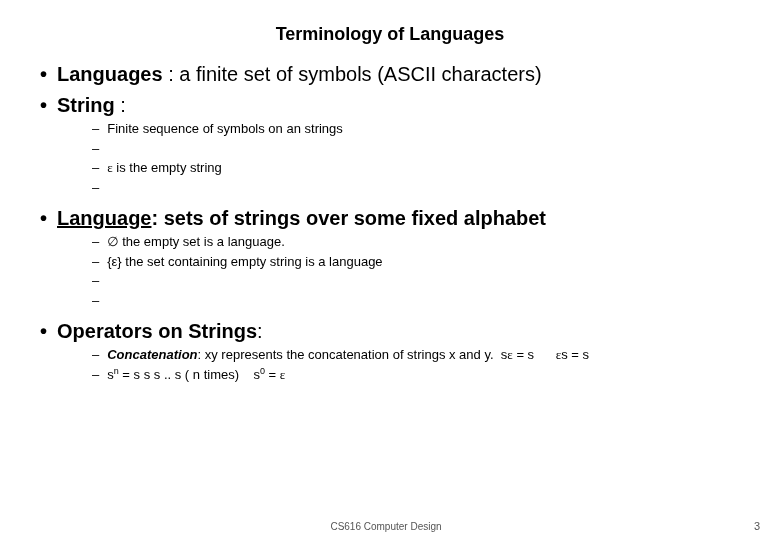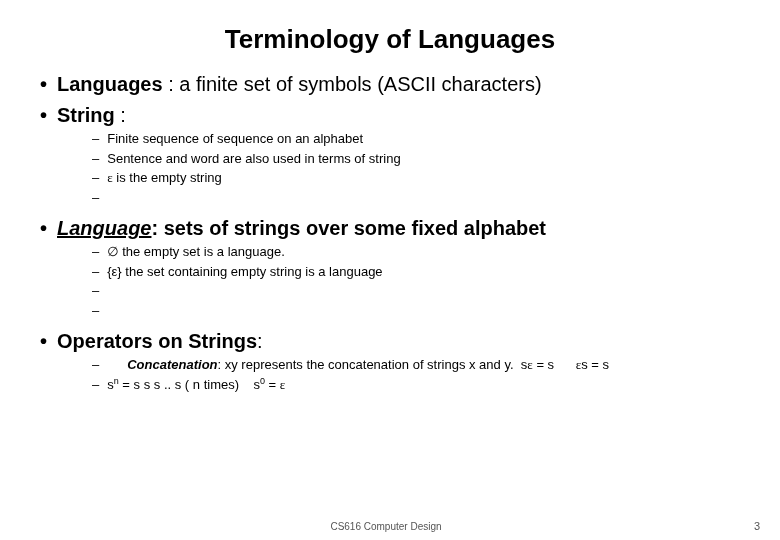--- a/index.html
+++ b/index.html
@@ -16,21 +16,21 @@
     .slide {
       width: 780px;
       height: 540px;
       padding: 20px 40px 20px 40px;
       display: flex;
       flex-direction: column;
     }
 
     .title {
       text-align: center;
-      font-size: 26px;
+      font-size: 18px;
       font-weight: bold;
       margin-bottom: 18px;
       margin-top: 4px;
       font-family: Arial, sans-serif;
     }
 
     .bullet-section {
       margin-bottom: 6px;
     }
 
@@ -84,36 +84,34 @@
     }
 
     .italic-sub-bullet .dash {
       margin-right: 8px;
       flex-shrink: 0;
     }
 
     .italic-label {
       font-style: italic;
       font-weight: bold;
-      margin-left: 20px;
     }
 
     .epsilon {
       font-family: 'Times New Roman', Times, serif;
       font-size: 13px;
     }
 
     .language-bullet {
       font-size: 20px;
       font-family: Arial, sans-serif;
     }
 
     .language-label {
       font-weight: bold;
-      font-style: italic;
       text-decoration: underline;
     }
 
     .sup-text {
       font-size: 9px;
       vertical-align: super;
     }
 
     .footer {
       position: absolute;
@@ -154,25 +152,24 @@
   <div class="bullet-section">
     <div class="bullet-main">
       <span class="bullet-dot">•</span>
       <span>
         <span style="font-weight:bold;margin-top:36px;">String</span><span class="bullet-text-normal"> : </span>
       </span>
     </div>
     <div class="sub-bullets">
       <div class="sub-bullet">
         <span class="dash">–</span>
-        <span>Finite sequence of sequence on an alphabet</span>
-      </div>
-      <div class="sub-bullet">
-        <span class="dash">–</span>
-        <span>Sentence and word are also used in terms of string</span>
+        <span>Finite sequence of symbols on an strings</span>
+      </div>
+      <div class="sub-bullet">
+        <span class="dash">–</span>
       </div>
       <div class="sub-bullet">
         <span class="dash">–</span>
         <span><span class="epsilon">ε</span>  is the empty string</span>
       </div>
       <div class="sub-bullet">
         <span class="dash">–</span>
       </div>
     </div>
   </div>

